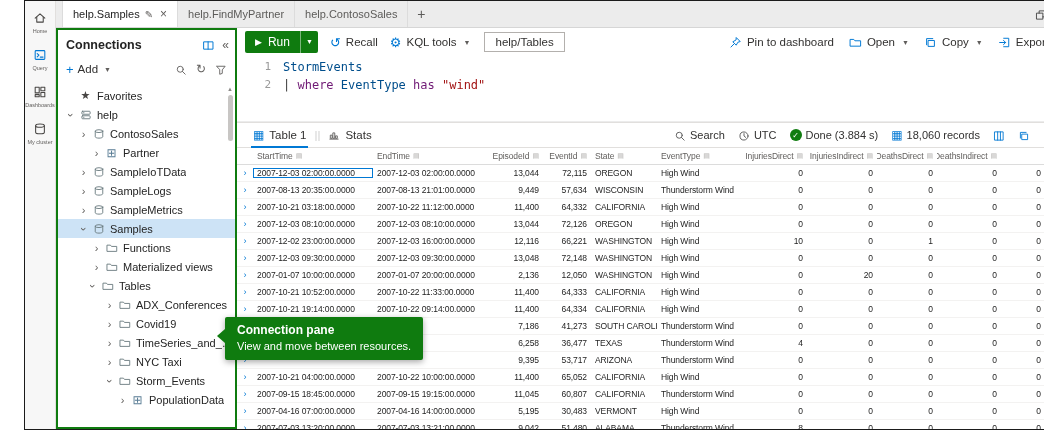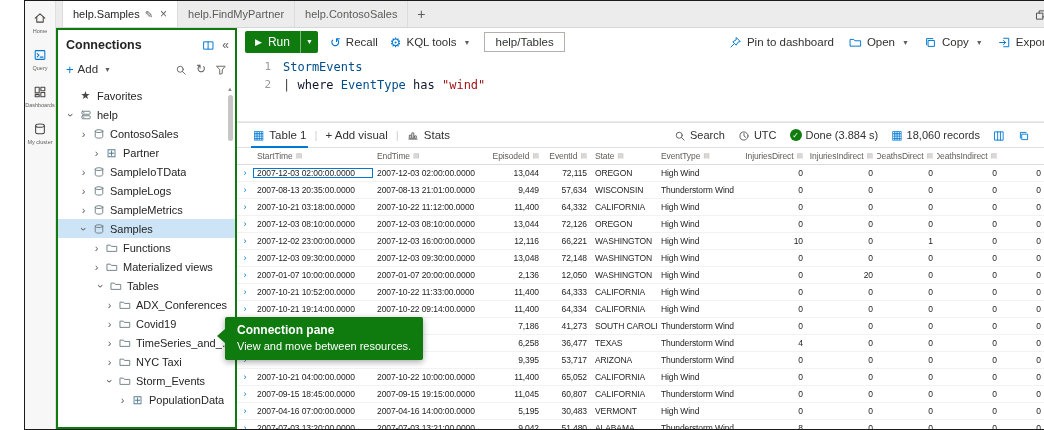--- a/index.html
+++ b/index.html
@@ -67,21 +67,21 @@
   .tb-btn{display:flex;align-items:center;gap:5px;cursor:pointer;color:#323130;white-space:nowrap;}
   .tb-btn .svg-ic{width:13px;height:13px;color:#0078d4;}
   .tb-btn .glyph-ic{color:#0078d4;font-size:13px;line-height:1;}
   .scope-chip{border:1px solid #b3b0ad;padding:3px 10px;font-size:11.5px;color:#323130;margin-left:2px;cursor:pointer;}
   .qtb-right{margin-left:auto;display:flex;align-items:center;gap:15px;padding-right:10px;}
 
   .editor{height:66px;position:relative;font-family:"DejaVu Sans Mono","Liberation Mono",monospace;font-size:12px;
     border-bottom:1px solid #ececec;padding-top:2px;box-sizing:border-box;}
   .code-row{display:flex;height:18px;line-height:18px;}
   .ln{width:34px;flex:0 0 34px;text-align:right;padding-right:12px;color:#9a9a9a;font-size:11px;}
-  .tk-keyword{color:#0f172a;}
+  .tk-keyword{color:#701a75;}
   .tk-identifier{color:#004e8c;}
   .tk-string{color:#a31515;}
   .tk-plain{color:#3b3b3b;}
 
   
   .resbar{height:26px;display:flex;align-items:center;border-bottom:1px solid #e1dfdd;border-top:1px solid #e1dfdd;
     font-size:11.5px;color:#323130;padding:0 8px;box-sizing:border-box;margin-top:26px;}
   .res-tab{display:flex;align-items:center;gap:5px;padding:0 8px;height:100%;cursor:pointer;color:#323130;position:relative;white-space:nowrap;}
   .res-tab.active::after{content:"";position:absolute;left:6px;right:6px;bottom:-1px;height:2px;background:#0078d4;}
   .res-sep{color:#d1d1d1;}
@@ -303,21 +303,21 @@
         </div>
         <div class="tree-row" style="padding-left:32px">
           <span class="chev">›</span>
           <span class="tree-ic">
             <svg class="svg-ic " viewBox="0 0 16 16" fill="none" stroke="currentColor" stroke-width="1.2" stroke-linejoin="round" stroke-linecap="round">
               <path d="M1.8 4.2h4.1l1.4 1.7h7v6.6H1.8z"></path>
             </svg>
           </span>
           <span class="tree-label">Materialized views</span>
         </div>
-        <div class="tree-row" style="padding-left:36px">
+        <div class="tree-row" style="padding-left:28px">
           <span class="chev expanded">›</span>
           <span class="tree-ic">
             <svg class="svg-ic " viewBox="0 0 16 16" fill="none" stroke="currentColor" stroke-width="1.2" stroke-linejoin="round" stroke-linecap="round">
               <path d="M1.8 4.2h4.1l1.4 1.7h7v6.6H1.8z"></path>
             </svg>
           </span>
           <span class="tree-label">Tables</span>
         </div>
         <div class="tree-row" style="padding-left:45px">
           <span class="chev">›</span>
@@ -443,23 +443,20 @@
         </div>
       </div>
 
     <div class="resbar" style="margin-top:0;">
       <div id="res-tabs" style="display:flex;align-items:center;height:100%;">
           <div class="res-tab active">
             <span class="glyph-ic res-table-g">▦</span>
             <span>Table 1</span>
           </div>
           <span class="res-sep">|</span>
-          <div class="res-tab">
-            <span>+ Add visual</span>
-          </div>
           <span class="res-sep">|</span>
           <div class="res-tab">
             <svg class="svg-ic " viewBox="0 0 16 16" fill="none" stroke="currentColor" stroke-width="1.2" stroke-linejoin="round" stroke-linecap="round">
               <path d="M2.5 13.5h11"></path>
               <rect x="3.6" y="8.2" width="2" height="4.2"></rect>
               <rect x="7" y="5.2" width="2" height="7.2"></rect>
               <rect x="10.4" y="9.2" width="2" height="3.2"></rect>
             </svg>
             <span>Stats</span>
           </div>

